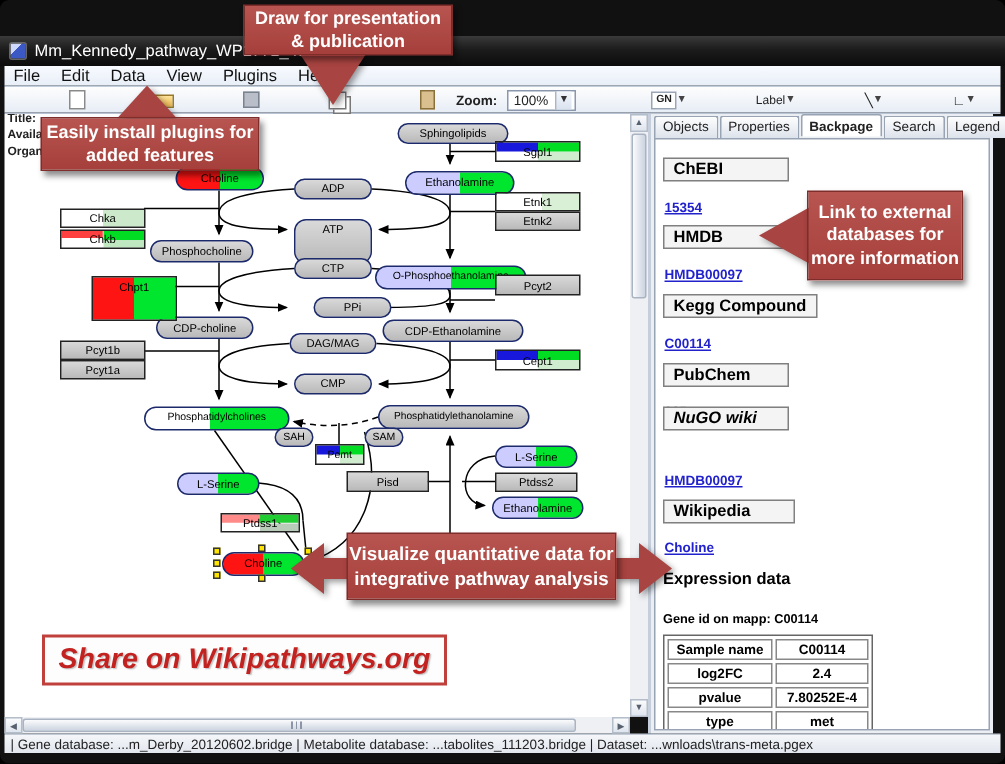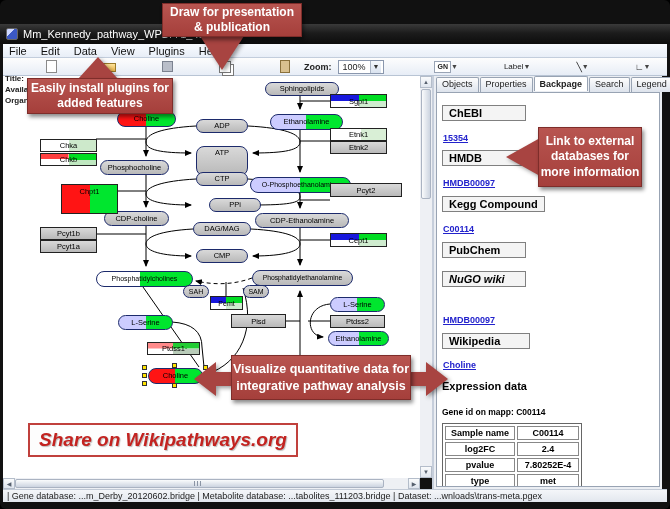--- a/index.html
+++ b/index.html
@@ -253,21 +253,21 @@
     <div class="handle" style="left:139px; top:305px;"></div>
     <div class="handle" style="left:169px; top:307px;"></div>
     <div class="handle" style="left:200px; top:305px;"></div>
 
     <div class="gbox quad-bg" style="left:327px; top:18px;  width:57px; height:14px; line-height:13px;">Sgpl1</div>
     <div class="gbox etnk1-bg" style="left:327px; top:52px;  width:57px; height:13px; line-height:12px;">Etnk1</div>
     <div class="gbox gray" style="left:327px; top:65px;  width:57px; height:13px; line-height:12px;">Etnk2</div>
     <div class="gbox chkb-bg" style="left:37px;  top:50px;  width:57px; height:13px; line-height:12px;">Chkb</div>
     <div class="gbox chka-bg" style="left:37px;  top:63px;  width:57px; height:13px; line-height:12px;">Chka</div>
     <div class="gbox rg" style="left:37px;  top:108px; width:57px; height:30px; line-height:13px;margin-left:21px;">Chpt1</div>
-    <div class="gbox gray" style="left:327px; top:107px; width:72px; height:14px; line-height:13px;text-align:center;">Pcyt2</div>
+    <div class="gbox gray" style="left:327px; top:107px; width:57px; height:14px; line-height:13px;text-align:center;">Pcyt2</div>
     <div class="gbox gray" style="left:37px;  top:151px; width:57px; height:13px; line-height:12px;">Pcyt1b</div>
     <div class="gbox gray" style="left:37px;  top:164px; width:57px; height:13px; line-height:12px;">Pcyt1a</div>
     <div class="gbox quad-bg" style="left:327px; top:157px; width:57px; height:14px; line-height:13px;">Cept1</div>
     <div class="gbox quad-bg" style="left:207px; top:220px; width:33px; height:14px; line-height:13px; font-size:7px;">Pemt</div>
     <div class="gbox gray" style="left:228px; top:238px; width:55px; height:14px; line-height:13px;">Pisd</div>
     <div class="gbox gray" style="left:327px; top:239px; width:55px; height:13px; line-height:12px;">Ptdss2</div>
     <div class="gbox ptdss1-bg" style="left:144px; top:266px; width:53px; height:13px; line-height:12px;">Ptdss1</div>
   </div>
 
   <div id="vscroll">

